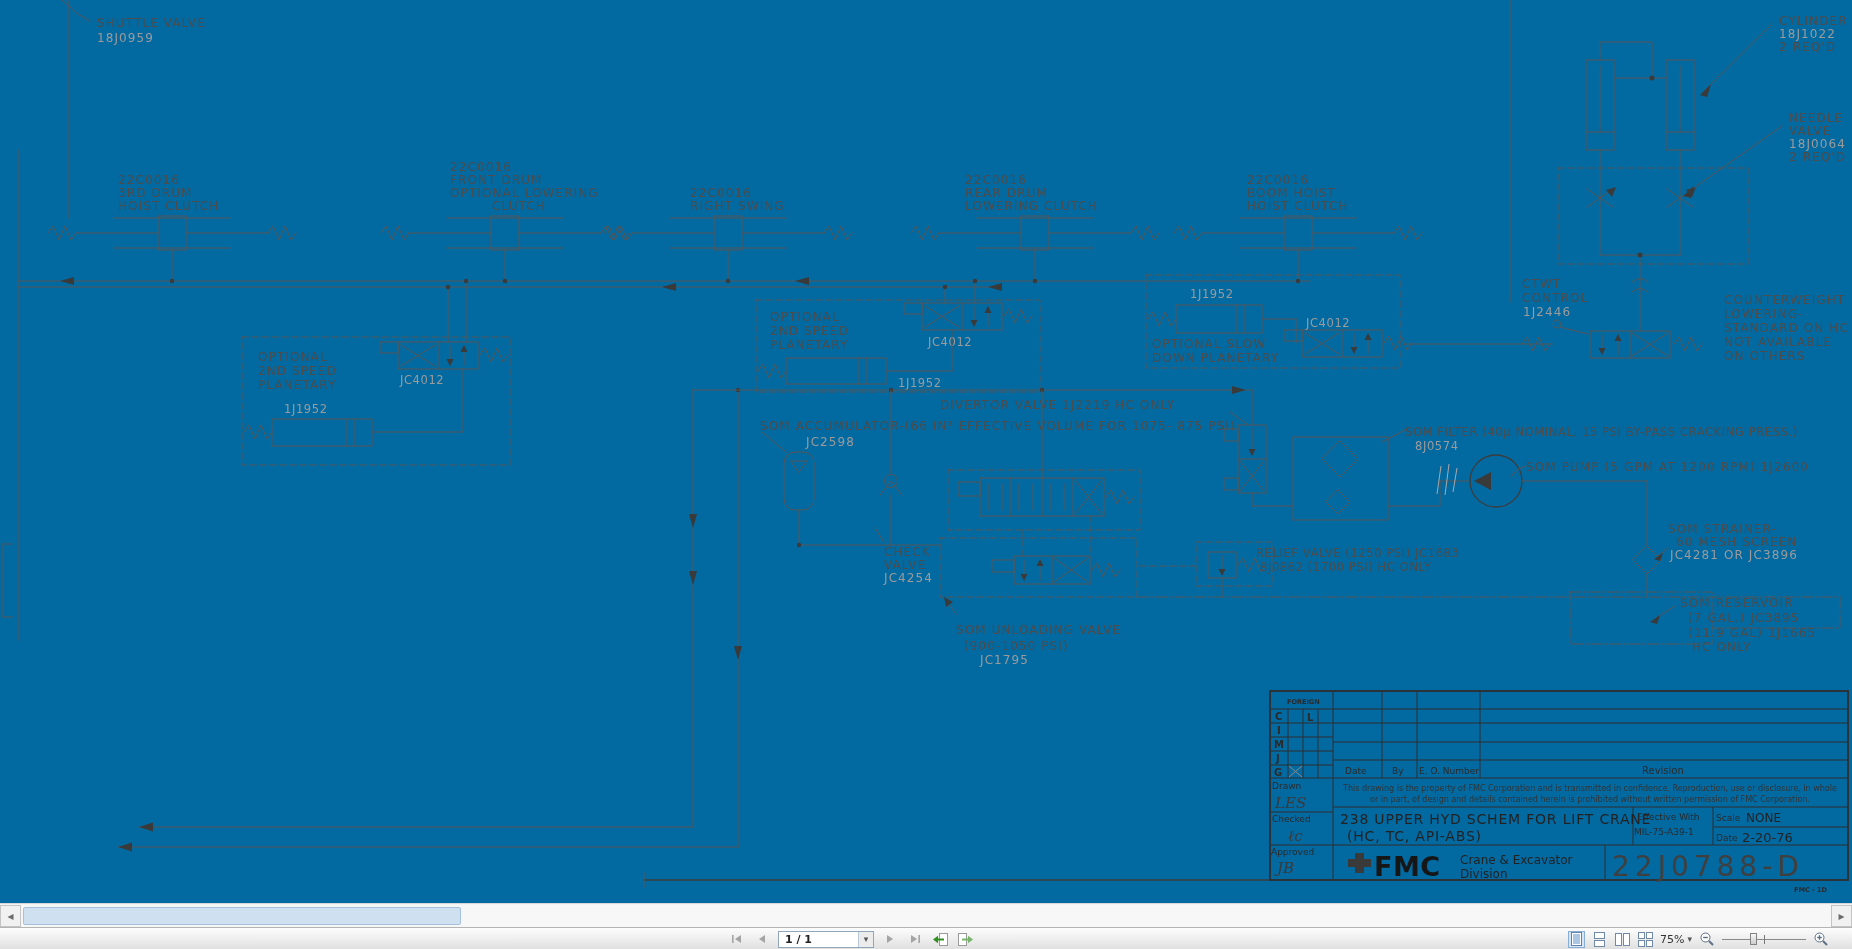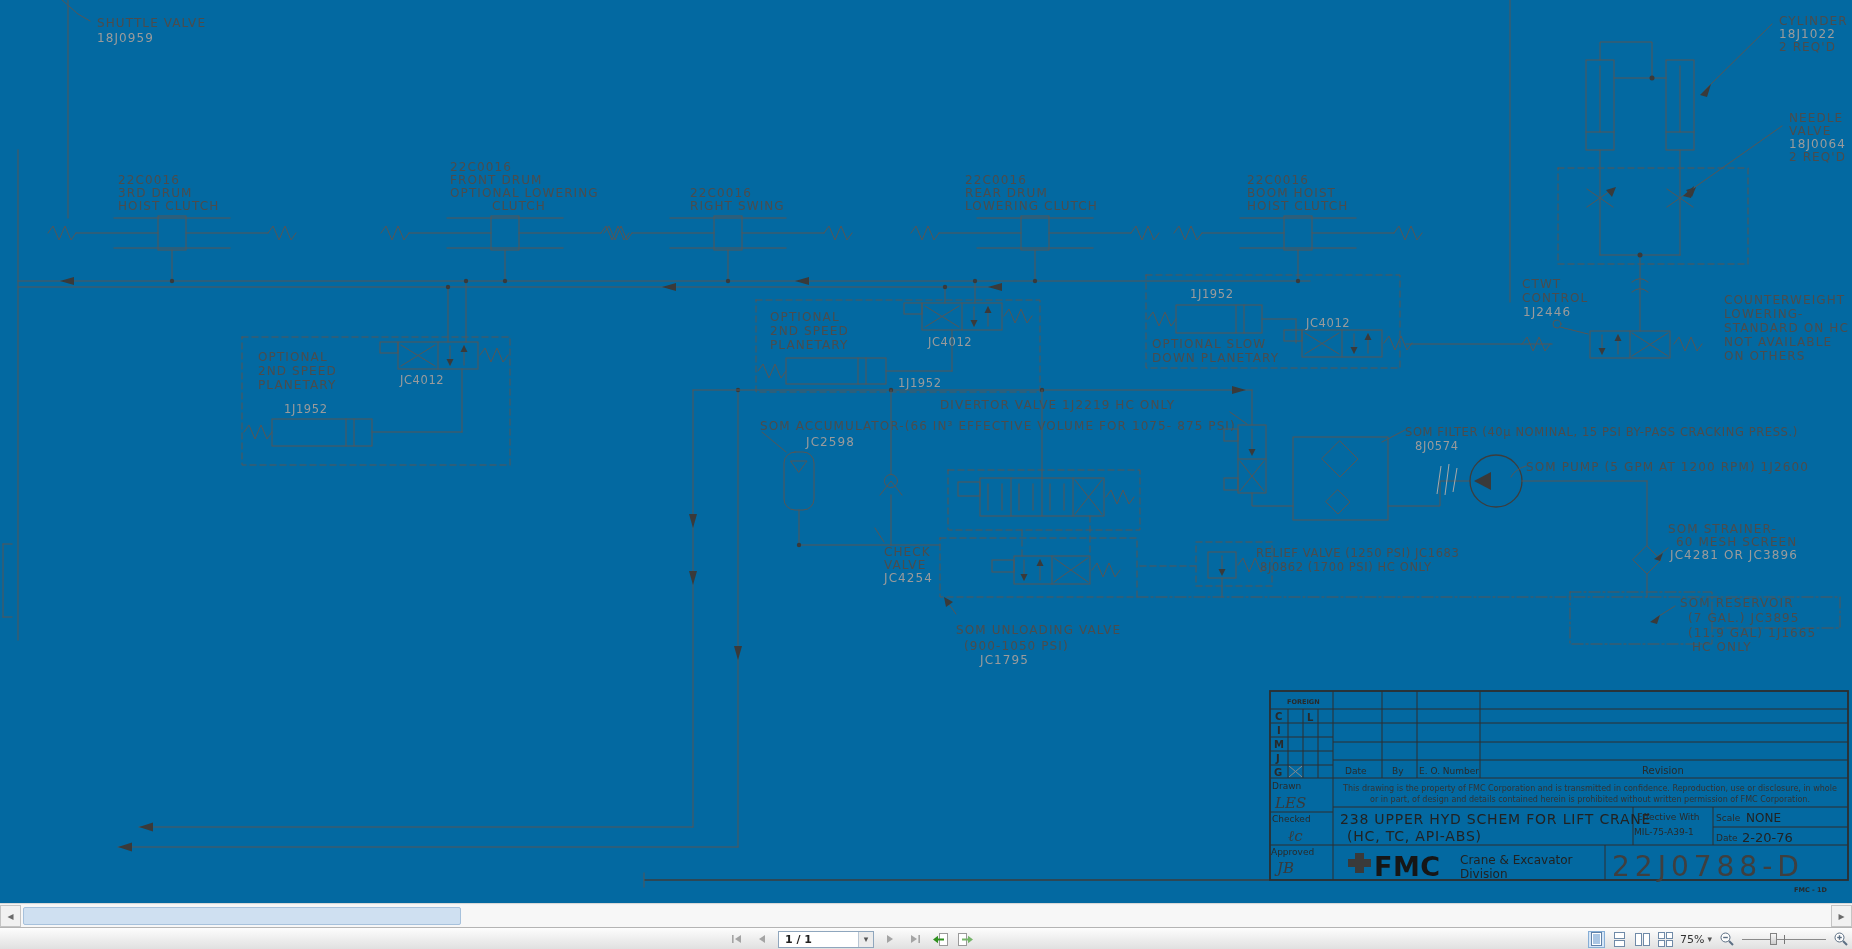--- a/index.html
+++ b/index.html
@@ -33,21 +33,21 @@
   
   .hscroll{position:absolute;left:0;top:903px;width:1852px;height:24px;background:#f4f4f4;border-top:1px solid #d8d8d8;box-sizing:border-box;}
   .hs-btn{position:absolute;top:1px;width:21px;height:22px;background:#f1f1f1;border:1px solid #c4c4c4;box-sizing:border-box;color:#6a6a6a;font-size:12px;text-align:center;line-height:20px;cursor:pointer;}
   .hs-btn.left{left:0;}
   .hs-btn.right{right:0;}
   .hs-track{position:absolute;left:21px;right:21px;top:1px;height:22px;background:#f7f7f7;}
   .hs-thumb{position:absolute;left:2px;top:2px;width:438px;height:18px;background:#cfe0f1;border:1px solid #a6c1dc;border-radius:2px;box-sizing:border-box;}
   
   .toolbar{position:absolute;left:0;top:927px;width:1852px;height:22px;background:linear-gradient(#fdfdfd,#e0e0e0);border-top:1px solid #b4b4b4;box-sizing:border-box;}
   .nav-cluster{position:absolute;left:728px;top:2px;height:18px;display:flex;align-items:center;gap:7px;font-weight:bold;}
-  .right-cluster{position:absolute;right:2px;top:2px;height:18px;display:flex;align-items:center;gap:6px;}
+  .right-cluster{position:absolute;right:22px;top:2px;height:18px;display:flex;align-items:center;gap:6px;}
   .icon-btn{display:flex;align-items:center;justify-content:center;width:18px;height:17px;cursor:pointer;}
   .page-box{display:flex;align-items:center;width:96px;height:17px;background:#fff;border:1px solid #8fa6bd;box-sizing:border-box;font-size:11px;color:#222;padding-left:6px;cursor:text;}
   .pb-caret{margin-left:auto;width:14px;height:100%;background:#ececec;border-left:1px solid #b9c6d4;color:#555;font-size:9px;display:flex;align-items:center;justify-content:center;cursor:pointer;}
   .pct{font-size:11px;color:#333;display:flex;align-items:center;gap:3px;cursor:pointer;}
   .pct .caret{font-size:9px;color:#555;}
   .layout-icon{display:flex;align-items:center;justify-content:center;width:17px;height:17px;border:1px solid transparent;box-sizing:border-box;cursor:pointer;}
   .layout-icon.selected{background:#d6e6f7;border:1px solid #86aed6;}
   .zslider{position:relative;width:84px;height:16px;cursor:pointer;}
   .zslider .track{position:absolute;left:0;right:0;top:8px;height:1px;background:#8a8a8a;}
   .zslider .tick{position:absolute;left:50%;top:4px;width:1px;height:9px;background:#777;}

